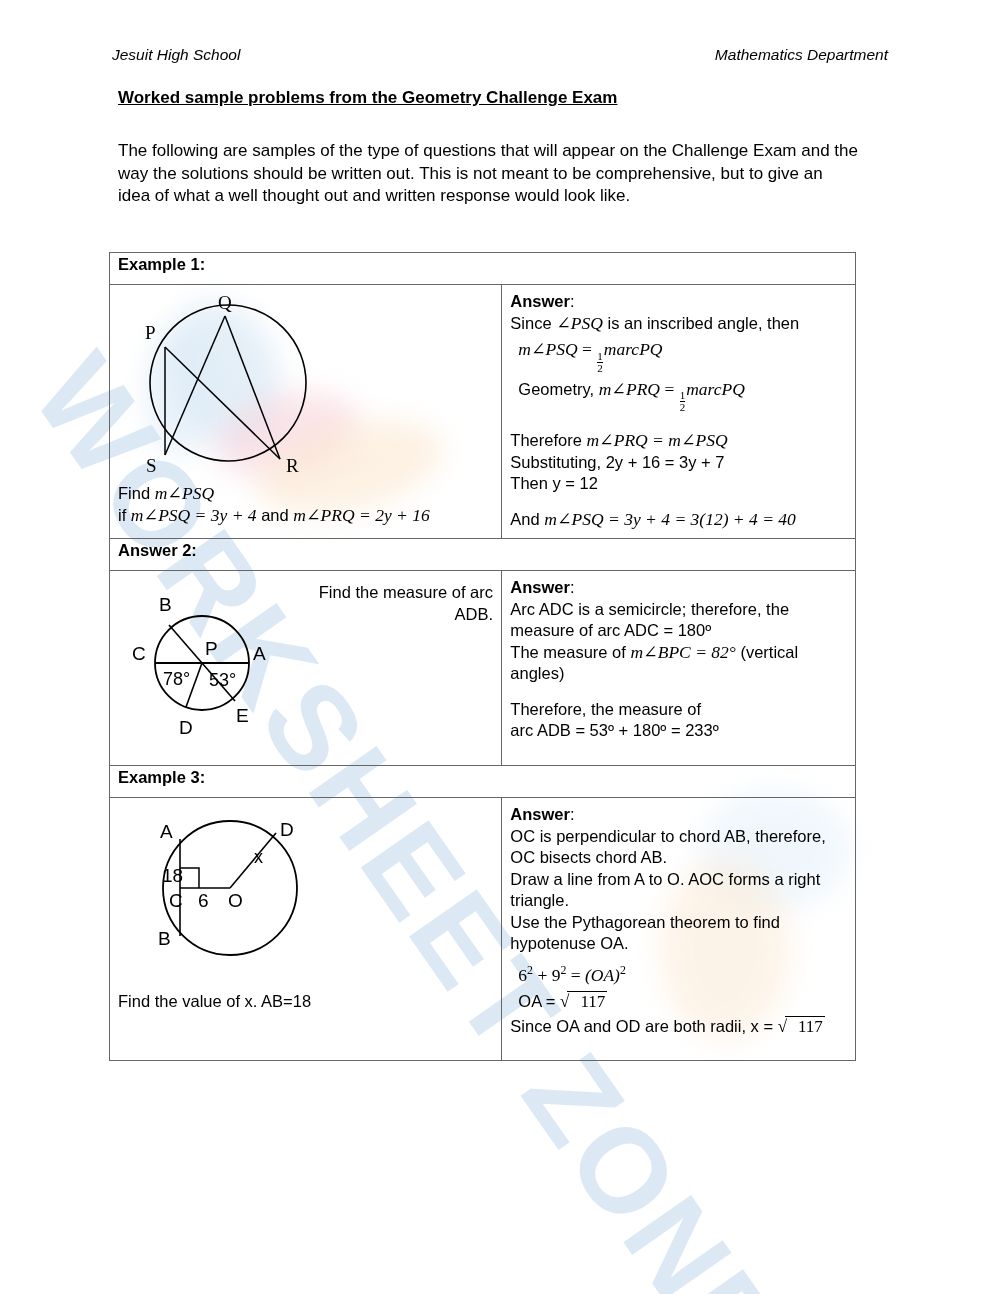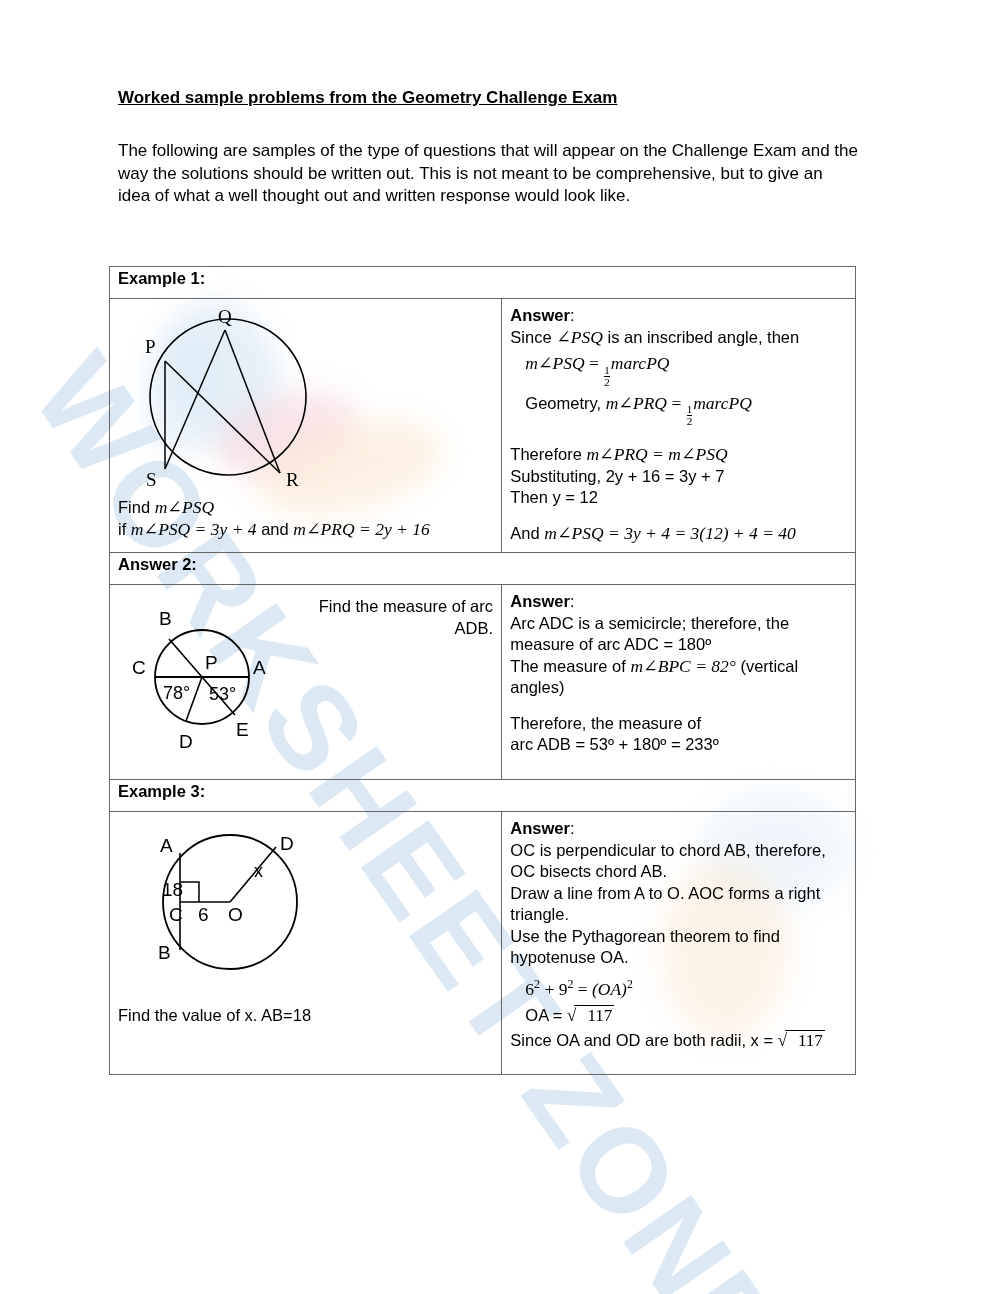--- a/index.html
+++ b/index.html
@@ -111,21 +111,21 @@
     width: 740px;
     font-size: 17px;
     line-height: 22.5px;
     z-index: 2;
   }
 
   
   .ex-table {
     position: absolute;
     left: 109px;
-    top: 266px;
+    top: 252px;
     width: 747px;
     border: 1.5px solid #666;
     border-collapse: collapse;
     z-index: 2;
     background: transparent;
   }
   .ex-table td {
     border: 1.5px solid #666;
     vertical-align: top;
     padding: 0;
@@ -178,21 +178,21 @@
     white-space: nowrap;
   }
   .sqrt .rad { font-size: 17px; }
   .sqrt .radicand {
     border-top: 1px solid #000;
     padding: 0 2px 0 13px;
     margin-left: -2px;
     font-size: 17px;
   }
 
-  .mline { margin: 5px 0 3px 15px; }
+  .mline { margin: 5px 0 3px 8px; }
   .gap { height: 14px; }
 
   
   .fig-caption {
     font-size: 16.5px;
     line-height: 22px;
   }
   .fig-wrap { position: relative; }
 
   .side-prompt {
@@ -217,20 +217,24 @@
   <div class="watermark-layer">
     <div class="wm-blob blue1"></div>
     <div class="wm-blob blue2"></div>
     <div class="wm-blob pink1"></div>
     <div class="wm-blob orange1"></div>
     <div class="wm-blob blue3"></div>
     <div class="wm-blob orange2"></div>
     <div class="wm-text">WORKSHEET ZONE</div>
   </div>
 
+  <div class="doc-header">
+    <span>Jesuit High School</span>
+    <span>Mathematics Department</span>
+  </div>
 
   <div class="doc-title">Worked sample problems from the Geometry Challenge Exam</div>
 
   <div class="intro">The following are samples of the type of questions that will appear on the Challenge Exam and the way the solutions should be written out.  This is not meant to be comprehensive, but to give an idea of what a well thought out and written response would look like.</div>
 
   <table class="ex-table">
 
     <tbody>
         <tr>
       <td class="ex-head-cell" colspan="2">Example 1:</td>

